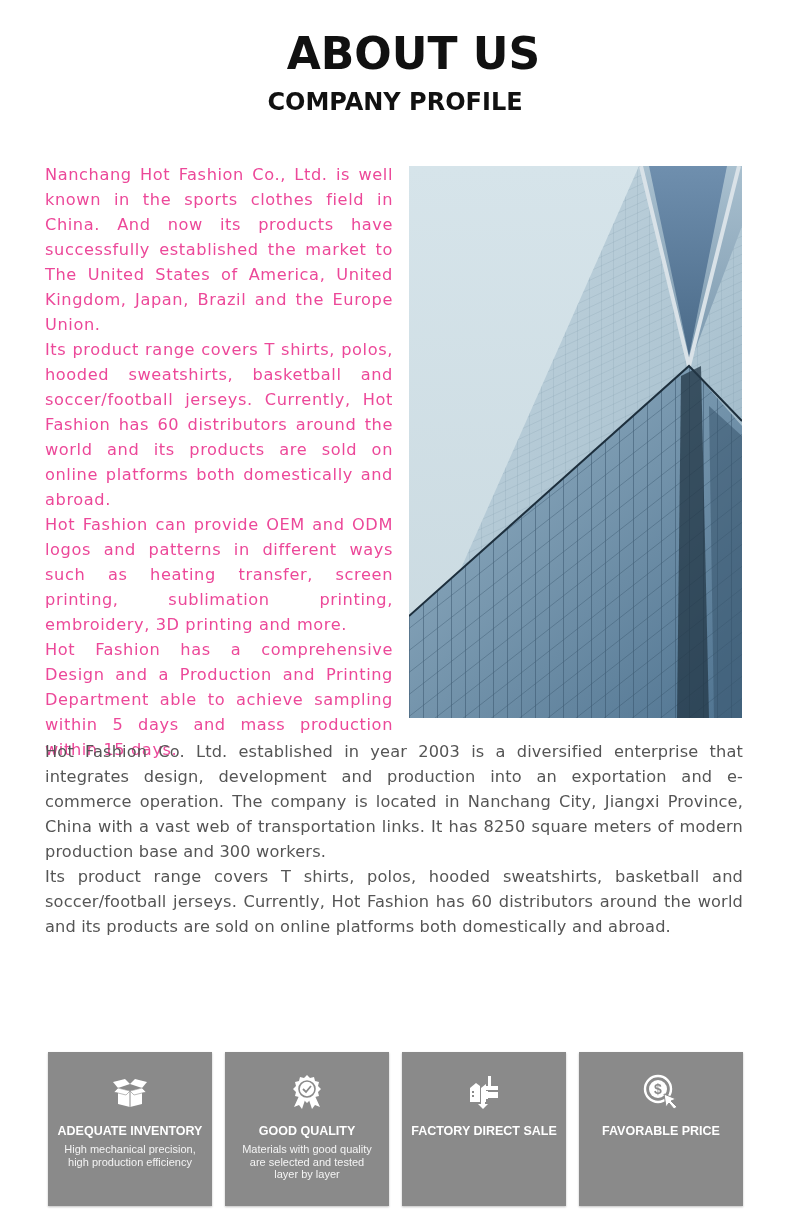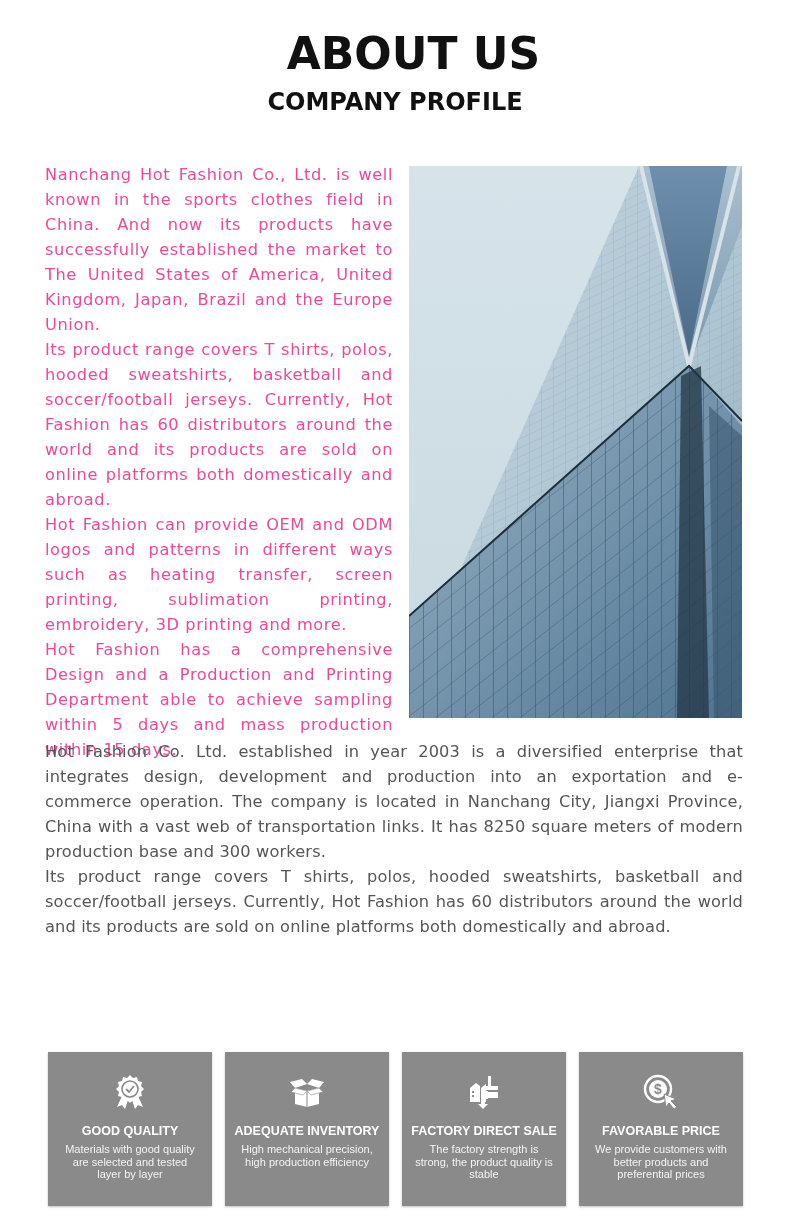--- a/index.html
+++ b/index.html
@@ -120,71 +120,69 @@
 </div>
 
 <div class="body-text">
   <p>Hot Fashion Co. Ltd. established in year 2003 is a diversified enterprise that integrates design, development and production into an exportation and e-commerce operation. The company is located in Nanchang City, Jiangxi Province, China with a vast web of transportation links. It has 8250 square meters of modern production base and 300 workers.</p>
   <p>Its product range covers T shirts, polos, hooded sweatshirts, basketball and soccer/football jerseys. Currently, Hot Fashion has 60 distributors around the world and its products are sold on online platforms both domestically and abroad.</p>
 </div>
 
 <div class="features">
   <div class="card">
     <span class="icon">
-      <svg width="34" height="36" viewBox="0 0 34 36">
-        <path d="M9 22 L4 33 L9 31 L12 35 L15 26 Z" fill="#fff"></path>
-        <path d="M25 22 L30 33 L25 31 L22 35 L19 26 Z" fill="#fff"></path>
-        <polygon points="17,1 20,4 24,3 25,7 29,8 28,12 31,15 28,18 29,22 25,23 24,27 20,26 17,29 14,26 10,27 9,23 5,22 6,18 3,15 6,12 5,8 9,7 10,3 14,4" fill="#fff"></polygon>
-        <circle cx="17" cy="15" r="8" fill="none" stroke="#8a8a8a" stroke-width="1.6"></circle>
-        <polyline points="13,15 16,18 21,12" fill="none" stroke="#8a8a8a" stroke-width="1.8"></polyline>
-      </svg>
-    </span>
-    <span class="card-title">GOOD QUALITY</span>
-    <span class="card-desc">Materials with good quality are selected and tested layer by layer</span>
-  </div>
-
-  <div class="card">
-    <span class="icon">
       <svg width="36" height="32" viewBox="0 0 36 32">
         <polygon points="6,12 18,15 30,12 30,28 18,31 6,28" fill="#fff"></polygon>
         <line x1="18" y1="15" x2="18" y2="31" stroke="#8a8a8a" stroke-width="1"></line>
         <polygon points="6,12 1,6 13,3 18,8" fill="#fff"></polygon>
         <polygon points="30,12 35,6 23,3 18,8" fill="#fff"></polygon>
         <polygon points="6,12 18,15 14,19 2,16" fill="#fff" stroke="#8a8a8a" stroke-width="0.6"></polygon>
         <polygon points="30,12 18,15 22,19 34,16" fill="#fff" stroke="#8a8a8a" stroke-width="0.6"></polygon>
       </svg>
     </span>
     <span class="card-title">ADEQUATE INVENTORY</span>
     <span class="card-desc">High mechanical precision, high production efficiency</span>
+  </div>
+
+  <div class="card">
+    <span class="icon">
+      <svg width="34" height="36" viewBox="0 0 34 36">
+        <path d="M9 22 L4 33 L9 31 L12 35 L15 26 Z" fill="#fff"></path>
+        <path d="M25 22 L30 33 L25 31 L22 35 L19 26 Z" fill="#fff"></path>
+        <polygon points="17,1 20,4 24,3 25,7 29,8 28,12 31,15 28,18 29,22 25,23 24,27 20,26 17,29 14,26 10,27 9,23 5,22 6,18 3,15 6,12 5,8 9,7 10,3 14,4" fill="#fff"></polygon>
+        <circle cx="17" cy="15" r="8" fill="none" stroke="#8a8a8a" stroke-width="1.6"></circle>
+        <polyline points="13,15 16,18 21,12" fill="none" stroke="#8a8a8a" stroke-width="1.8"></polyline>
+      </svg>
+    </span>
+    <span class="card-title">GOOD QUALITY</span>
+    <span class="card-desc">Materials with good quality are selected and tested layer by layer</span>
   </div>
 
   <div class="card">
     <span class="icon">
       <svg width="34" height="36" viewBox="0 0 34 36">
         <polygon points="3,14 9,9 13,12 13,28 3,28" fill="#fff"></polygon>
         <rect x="5" y="17" width="2" height="2" fill="#8a8a8a"></rect>
         <rect x="5" y="21" width="2" height="2" fill="#8a8a8a"></rect>
         <polygon points="14,14 19,10 19,28 14,28" fill="#fff"></polygon>
         <rect x="21" y="2" width="3" height="12" fill="#fff"></rect>
         <rect x="19" y="12" width="12" height="4" fill="#fff"></rect>
         <rect x="21" y="18" width="10" height="6" fill="#fff"></rect>
         <rect x="19" y="17" width="2" height="8" fill="#fff"></rect>
         <rect x="14" y="25" width="4" height="6" fill="#fff"></rect>
         <polygon points="11,30 21,30 16,35" fill="#fff"></polygon>
       </svg>
     </span>
     <span class="card-title">FACTORY DIRECT SALE</span>
-    <span class="card-desc">The factory strength is strong, the product quality is stable</span>
   </div>
 
   <div class="card">
     <span class="icon">
       <svg width="36" height="36" viewBox="0 0 36 36">
         <circle cx="15" cy="15" r="13" fill="none" stroke="#fff" stroke-width="2.4"></circle>
         <circle cx="15" cy="15" r="9" fill="#fff"></circle>
         <text x="15" y="20" text-anchor="middle" font-family="Liberation Sans, sans-serif" font-weight="bold" font-size="14" fill="#8a8a8a">$</text>
         <polygon points="21,20 33,25 28,27 34,33 31,35 26,29 23,33" fill="#fff" stroke="#8a8a8a" stroke-width="1"></polygon>
       </svg>
     </span>
     <span class="card-title">FAVORABLE PRICE</span>
-    <span class="card-desc">We provide customers with better products and preferential prices</span>
   </div>
 </div>
 
 </body></html>

